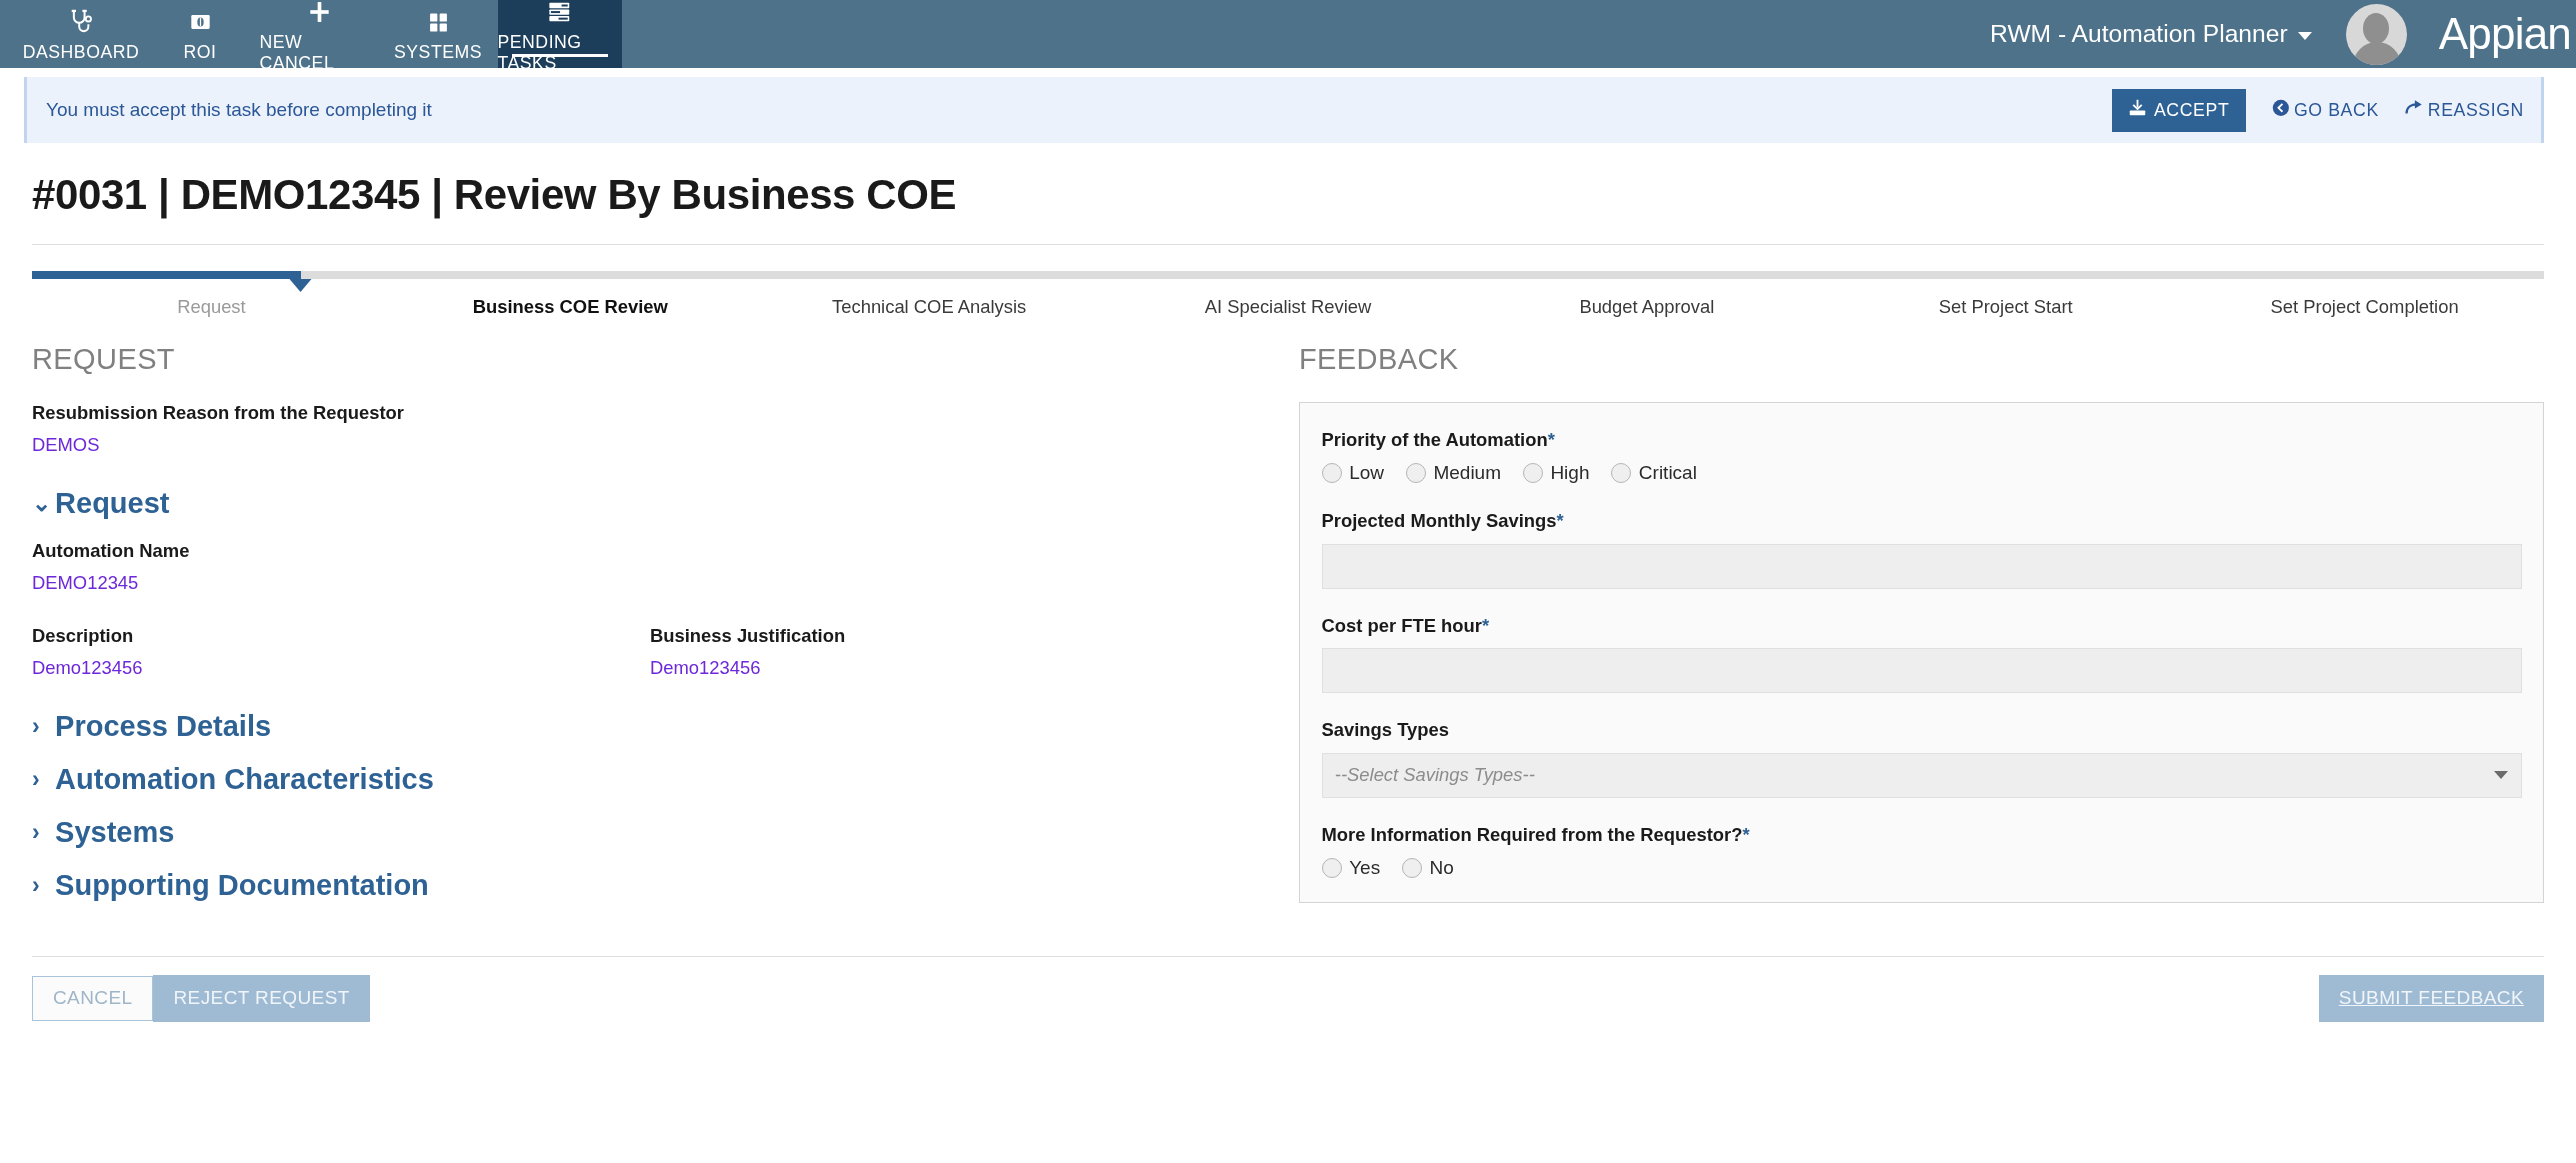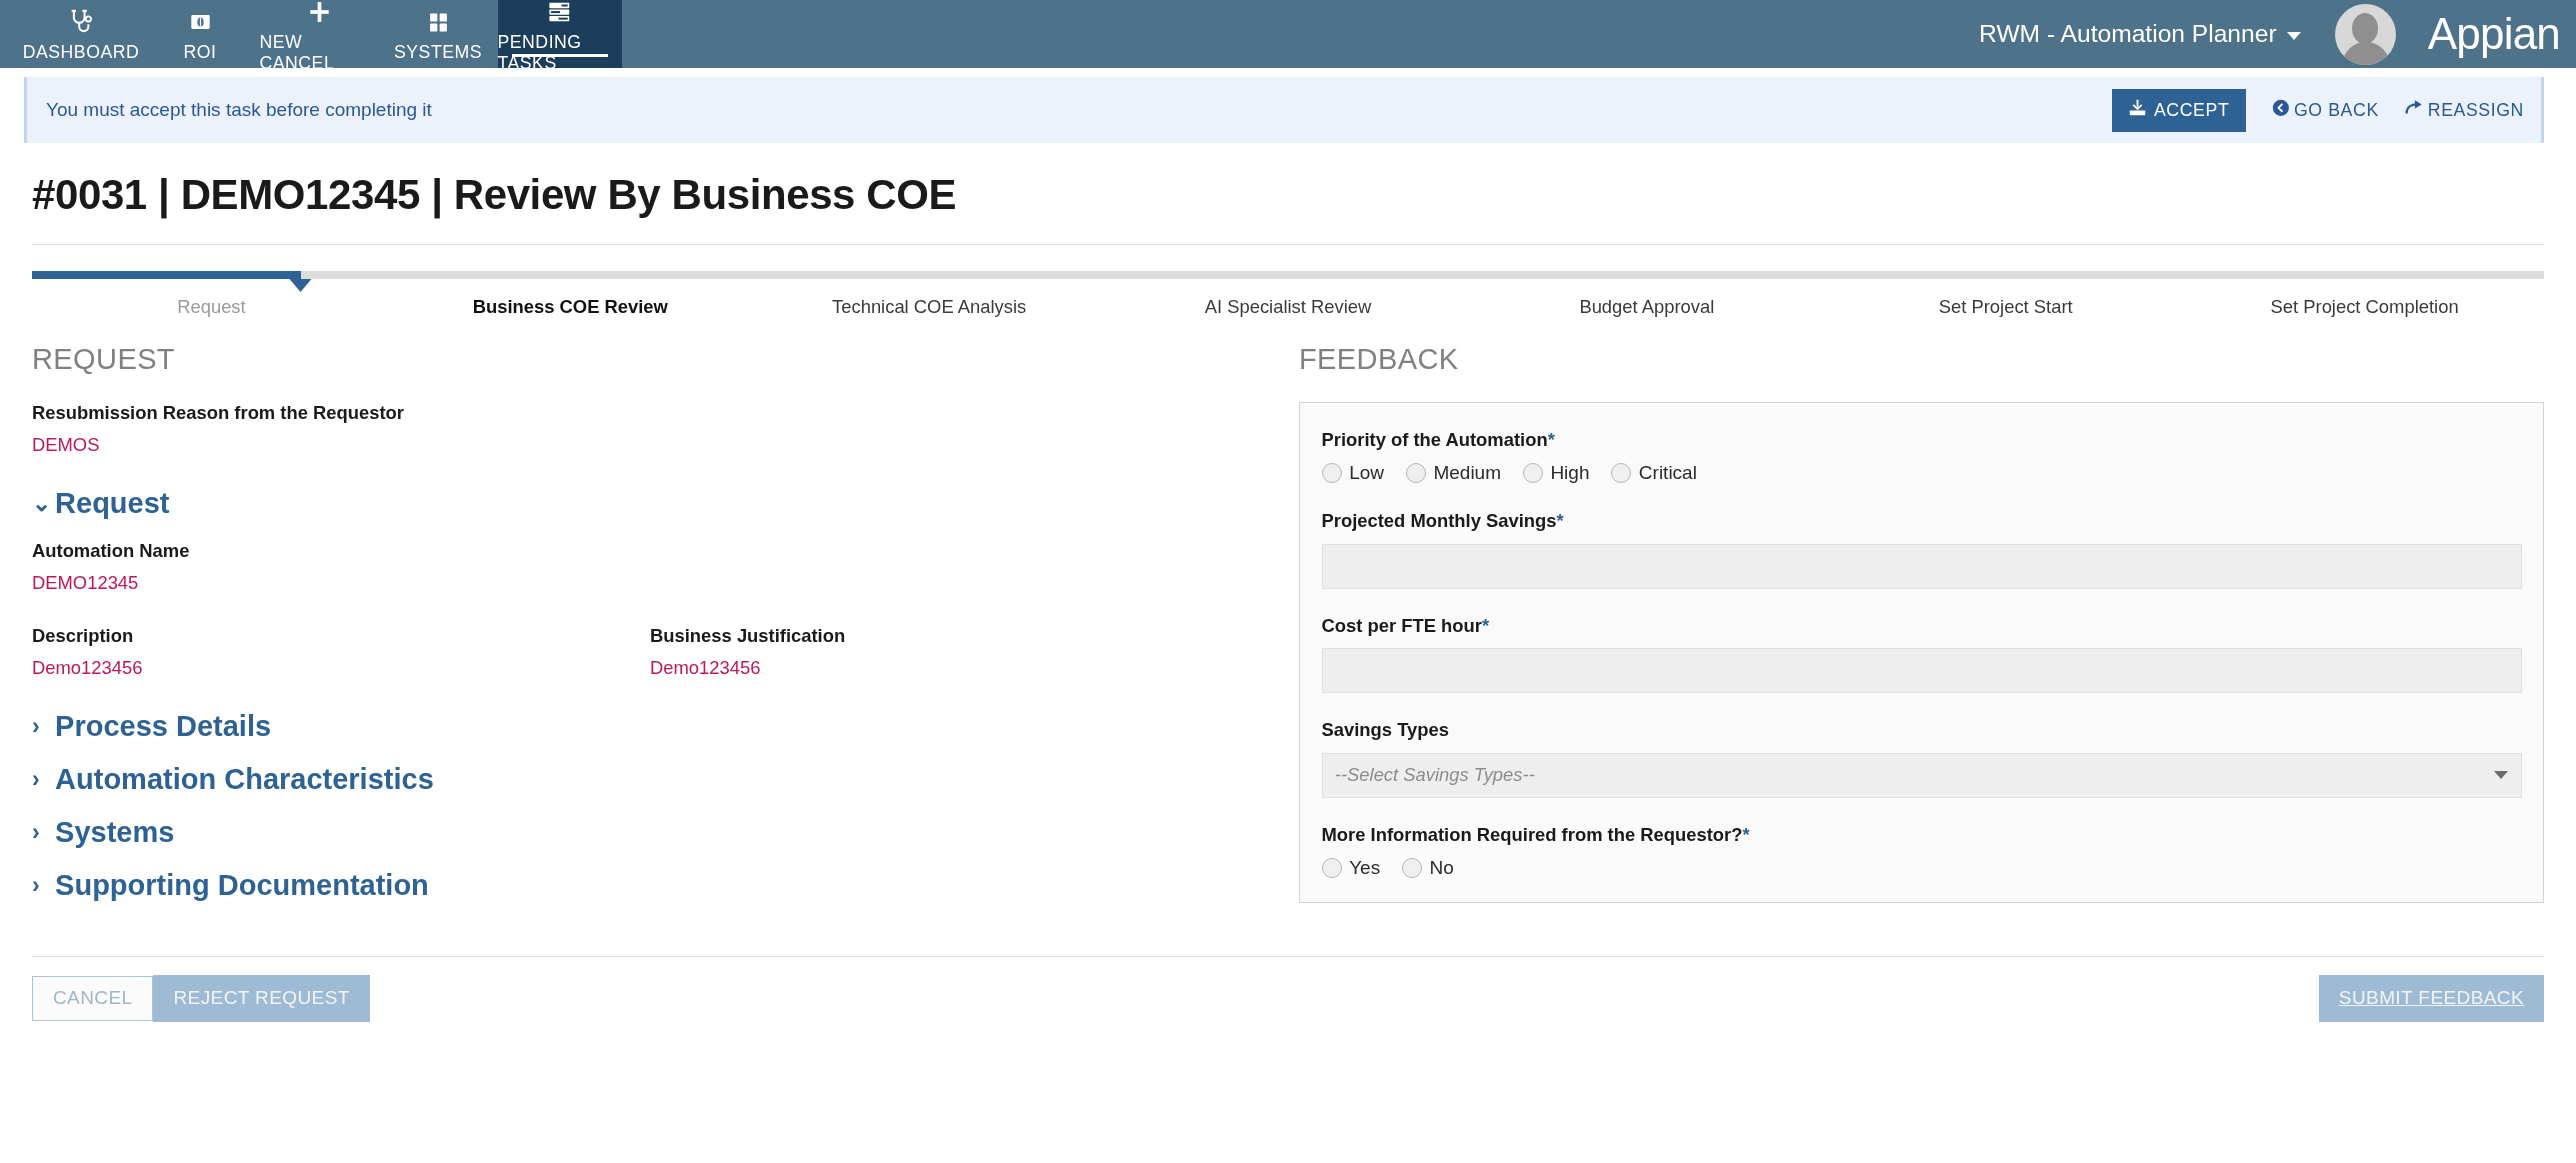--- a/index.html
+++ b/index.html
@@ -37,21 +37,21 @@
     font-family: "Liberation Sans", sans-serif;
   }
   .nav-item.active .nav-underline {
     position: absolute; bottom: 10.7px; left: 14px; right: 14px;
     height: 3.8px; background: #ffffff;
   }
 
   .nav-right {
     margin-left: auto;
     display: flex; align-items: center;
-    padding-right: 16px; gap: 12px;
+    padding-right: 5px; gap: 12px;
   }
   .user-menu {
     color: #ffffff; font-size: 24.6px;
     display: flex; align-items: center; gap: 10.7px;
     cursor: pointer; margin-right: 21.5px;
   }
   .caret-down {
     width: 0; height: 0;
     border-left: 7px solid transparent;
     border-right: 7px solid transparent;
@@ -147,21 +147,21 @@
   .section-heading {
     font-size: 29px; color: #808080;
     letter-spacing: 0.4px;
     margin-bottom: 26px;
   }
 
   .field-label {
     font-size: 18.4px; font-weight: bold; color: #1a1a1a;
     margin-bottom: 10px;
   }
-  .field-value { font-size: 18.4px; color: #be185d; }
+  .field-value { font-size: 18.4px; color: #6d28d9; }
   .field-block { margin-bottom: 31px; }
 
   .accordion {
     display: flex; align-items: center; gap: 7.7px;
     color: #2e6294; font-size: 29px; font-weight: bold;
     cursor: pointer;
     margin: 15.4px 0 20px 0;
   }
   .accordion .chev {
     font-size: 23px; font-weight: bold; line-height: 1;

